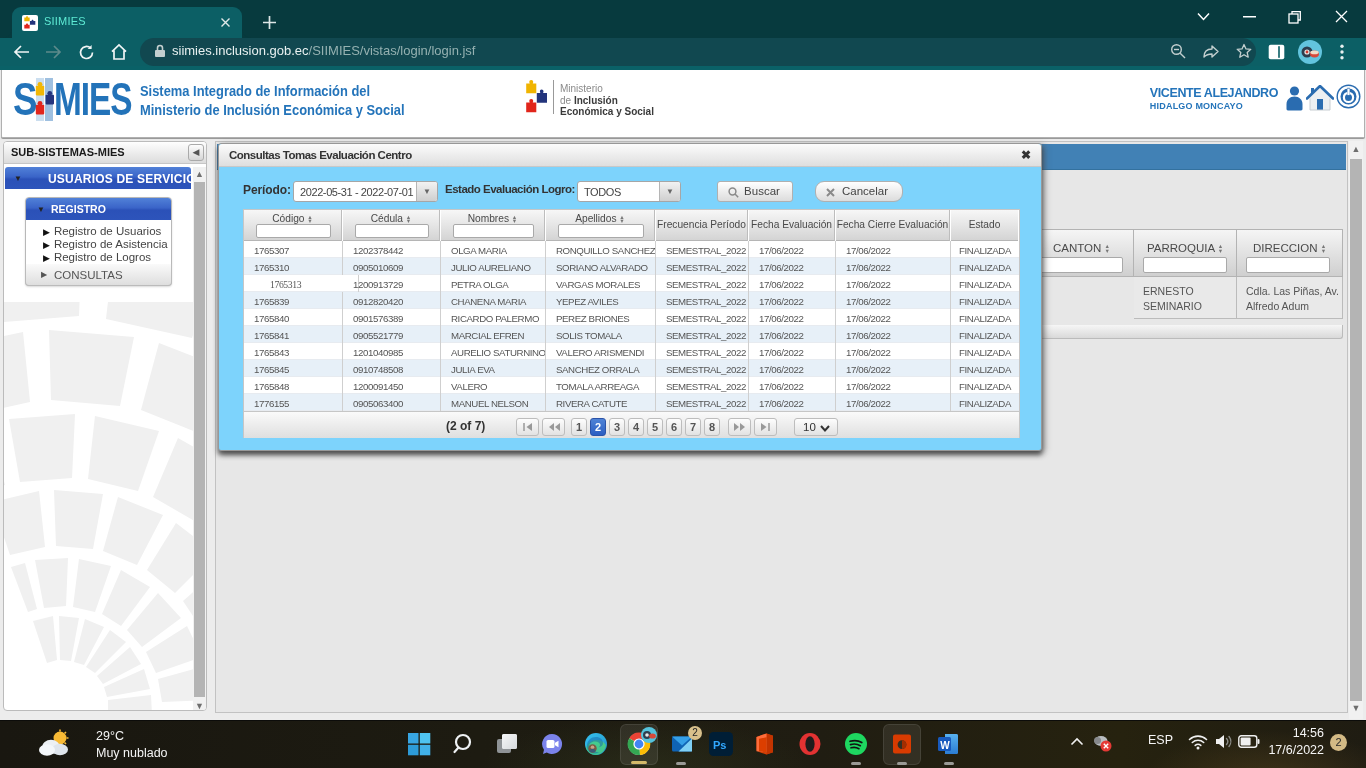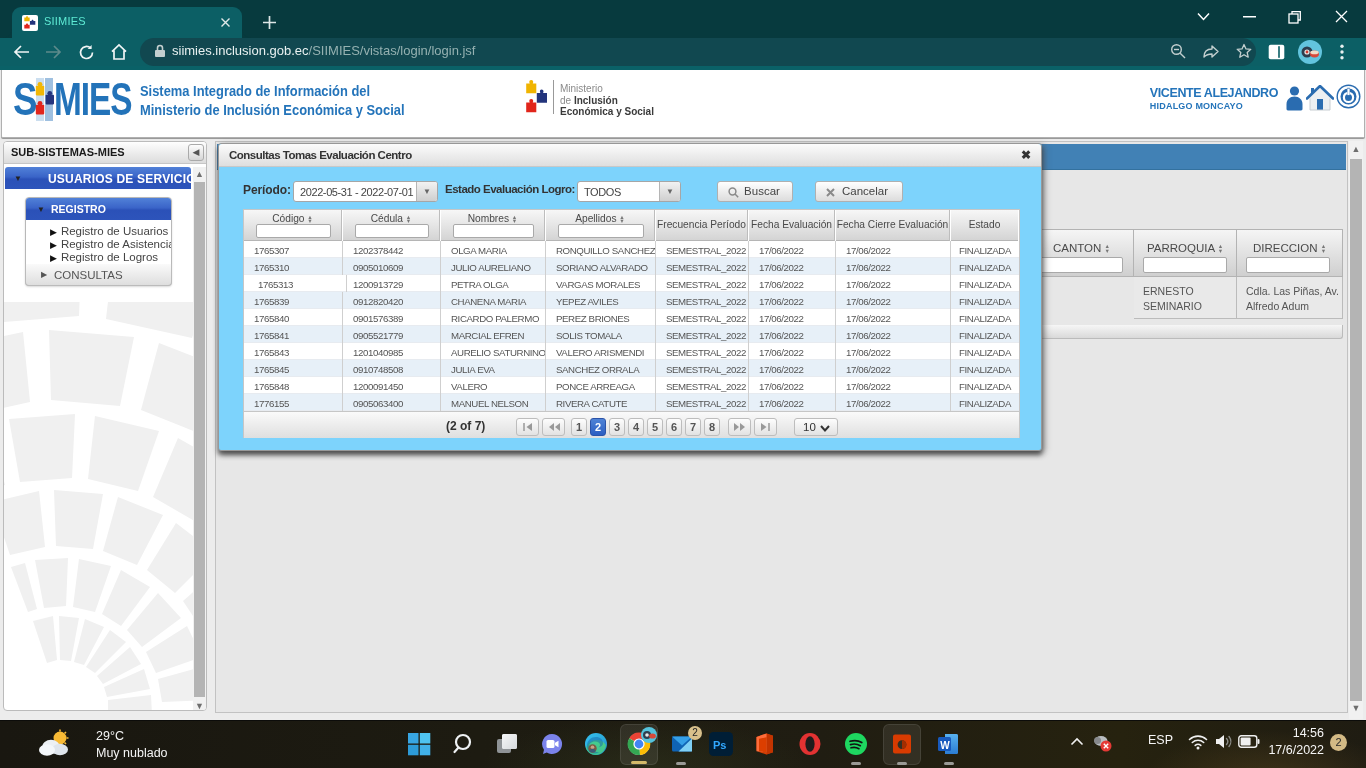--- a/index.html
+++ b/index.html
@@ -33,21 +33,21 @@
   #sidebar { left:3px; top:1px; width:204px; height:570px; background:#fff; border:1px solid #bbb; border-radius:4px; overflow:hidden; }
   #sb-head { left:0px; top:0px; width:202px; height:22px; background:linear-gradient(#fefefe,#dcdcdc); border-bottom:1px solid #c6c6c6; }
   #sb-head .t { position:absolute; left:7px; top:4px; font-size:11px; font-weight:bold; color:#1a1a1a; white-space:nowrap; letter-spacing:0; }
   #sb-collapse { left:184px; top:2px; width:16px; height:17px; background:linear-gradient(#fdfdfd,#d6d6d6); border:1px solid #aaa; border-radius:3px; color:#555; font-size:9px; text-align:center; line-height:15px; }
   .bluebar { background:linear-gradient(#5181d8 0%,#3a64c8 45%,#2b51b8 55%,#2d54bb 100%); color:#fff; font-weight:bold; }
   #sb-usuarios { left:1px; top:25px; width:186px; height:22px; border-radius:3px 3px 0 0; }
   #sb-usuarios .t { position:absolute; left:23px; top:5px; font-size:12px; letter-spacing:.2px; white-space:nowrap;padding-left:20px; }
   #reg-panel { left:21px; top:55px; width:147px; height:89px; background:#fff; border:1px solid #b8b8b8; border-radius:4px; overflow:hidden; box-shadow:0 1px 2px rgba(0,0,0,.15); }
   #reg-head { left:0; top:0; width:145px; height:22px; }
   #reg-head .t { position:absolute; left:25px; top:5px; font-size:10.5px; white-space:nowrap; }
-  .mitem { position:absolute; left:24px; font-size:11.5px; color:#444; white-space:nowrap; }
+  .mitem { position:absolute; left:17px; font-size:11.5px; color:#444; white-space:nowrap; }
   .mitem .arr { color:#111; font-size:9px; margin-right:4px; }
   #consultas { left:21px; top:122px; width:147px; height:22px; background:linear-gradient(#fafafa,#dedede); border:1px solid #bbb; border-radius:0 0 4px 4px; border-top:none; }
   #consultas .t { position:absolute; left:28px; top:5px; font-size:11.5px; color:#555; }
 
   .sic { display:inline-block; font-size:5.5px; line-height:4.5px; color:#777; vertical-align:middle; }
   
   .sbtrack { background:#f1f1f1; }
   .sbthumb { background:#b4b4b4; }
   .sbarrow { color:#6e6e6e; font-size:9px; text-align:center; }
 
@@ -350,21 +350,21 @@
         </div>
       <div class="flabel" style="left:226px;top:39px;font-size:11.5px;letter-spacing:-0.5px;">Estado Evaluación Logro:</div>
       <div class="combo" style="left:358px;top:37px;width:104px;">
           <span class="v">TODOS</span>
           <span class="btn">▼</span>
         </div>
       <div class="pbtn" style="left:498px;top:37px;width:76px;padding-top:3px;"><svg style="position:absolute;left:10px;top:5px" width="11" height="11" viewBox="0 0 11 11">
             <circle cx="4.5" cy="4.5" r="3.4" stroke="#8a8a8a" stroke-width="1.5" fill="none"></circle>
             <path d="M7 7l3.2 3.2" stroke="#8a8a8a" stroke-width="1.5"></path>
           </svg><span style="margin-left:14px;">Buscar</span></div>
-      <div class="pbtn" style="left:596px;top:37px;width:88px;padding-top:3px;"><svg style="position:absolute;left:10px;top:6px" width="9" height="9" viewBox="0 0 9 9">
+      <div class="pbtn" style="left:596px;top:37px;width:88px;padding-top:3px;border-radius:9px;"><svg style="position:absolute;left:10px;top:6px" width="9" height="9" viewBox="0 0 9 9">
             <path d="M1 1l7 7M8 1L1 8" stroke="#8a8a8a" stroke-width="2"></path>
           </svg><span style="margin-left:12px;">Cancelar</span></div>
 
       <div id="mtable" class="abs">
         <div class="mth" style="left:0px;width:98px;">
             <div class="lab">Código <span class="sic">▲<br>▼</span></div>
             <input style="left: 12px; width: 75px;">
           </div>
         <div class="mth" style="left:99px;width:97px;">
             <div class="lab">Cédula <span class="sic">▲<br>▼</span></div>
@@ -404,21 +404,21 @@
             <div class="mcell" style="left:0px;width:99px;">1765310</div>
             <div class="mcell" style="left:99px;width:98px;">0905010609</div>
             <div class="mcell" style="left:197px;width:105px;">JULIO AURELIANO</div>
             <div class="mcell" style="left:302px;width:110px;">SORIANO ALVARADO</div>
             <div class="mcell" style="left:412px;width:93px;">SEMESTRAL_2022</div>
             <div class="mcell" style="left:505px;width:87px;">17/06/2022</div>
             <div class="mcell" style="left:592px;width:115px;">17/06/2022</div>
             <div class="mcell" style="left:707px;width:68px;border-right:none;text-align:center;padding-left:0;">FINALIZADA</div>
           </div>
         <div class="mrow odd" style="top:65px;">
-            <div class="mcell" style="left:4px;width:99px;">1765313</div>
+            <div class="mcell" style="left:16px;width:99px;font-family:Liberation Serif, serif;">1765313</div>
             <div class="mcell" style="left:99px;width:98px;">1200913729</div>
             <div class="mcell" style="left:197px;width:105px;">PETRA OLGA</div>
             <div class="mcell" style="left:302px;width:110px;">VARGAS MORALES</div>
             <div class="mcell" style="left:412px;width:93px;">SEMESTRAL_2022</div>
             <div class="mcell" style="left:505px;width:87px;">17/06/2022</div>
             <div class="mcell" style="left:592px;width:115px;">17/06/2022</div>
             <div class="mcell" style="left:707px;width:68px;border-right:none;text-align:center;padding-left:0;">FINALIZADA</div>
           </div>
         <div class="mrow even" style="top:82px;">
             <div class="mcell" style="left:0px;width:99px;">1765839</div>
@@ -467,21 +467,21 @@
             <div class="mcell" style="left:302px;width:110px;">SANCHEZ ORRALA</div>
             <div class="mcell" style="left:412px;width:93px;">SEMESTRAL_2022</div>
             <div class="mcell" style="left:505px;width:87px;">17/06/2022</div>
             <div class="mcell" style="left:592px;width:115px;">17/06/2022</div>
             <div class="mcell" style="left:707px;width:68px;border-right:none;text-align:center;padding-left:0;">FINALIZADA</div>
           </div>
         <div class="mrow odd" style="top:167px;">
             <div class="mcell" style="left:0px;width:99px;">1765848</div>
             <div class="mcell" style="left:99px;width:98px;">1200091450</div>
             <div class="mcell" style="left:197px;width:105px;">VALERO</div>
-            <div class="mcell" style="left:302px;width:110px;">PONCE ARREAGA</div>
+            <div class="mcell" style="left:302px;width:110px;">TOMALA ARREAGA</div>
             <div class="mcell" style="left:412px;width:93px;">SEMESTRAL_2022</div>
             <div class="mcell" style="left:505px;width:87px;">17/06/2022</div>
             <div class="mcell" style="left:592px;width:115px;">17/06/2022</div>
             <div class="mcell" style="left:707px;width:68px;border-right:none;text-align:center;padding-left:0;">FINALIZADA</div>
           </div>
         <div class="mrow even" style="top:184px;">
             <div class="mcell" style="left:0px;width:99px;">1776155</div>
             <div class="mcell" style="left:99px;width:98px;">0905063400</div>
             <div class="mcell" style="left:197px;width:105px;">MANUEL NELSON</div>
             <div class="mcell" style="left:302px;width:110px;">RIVERA CATUTE</div>

